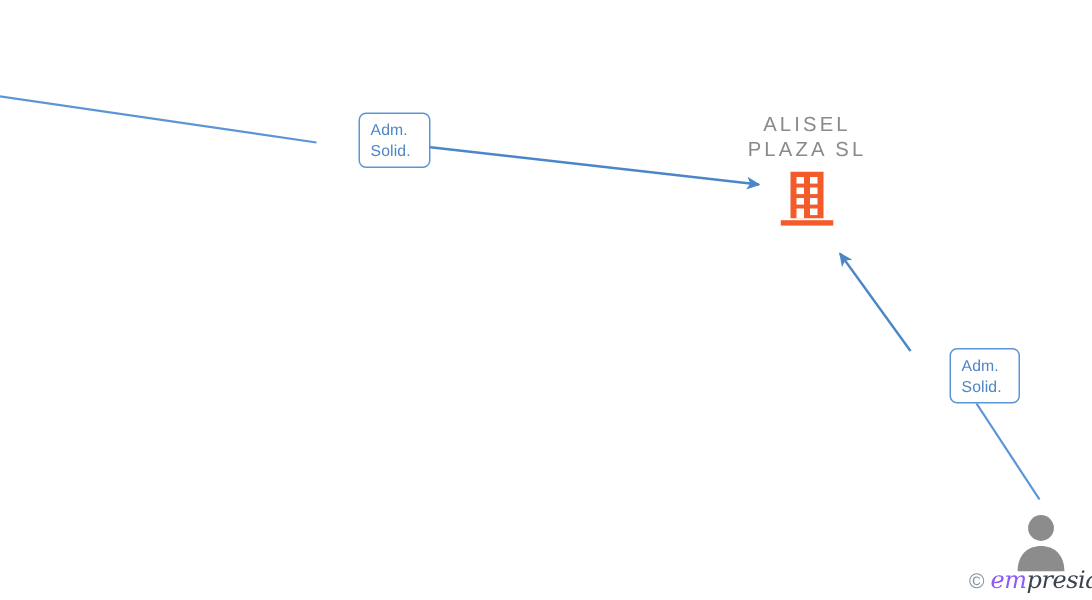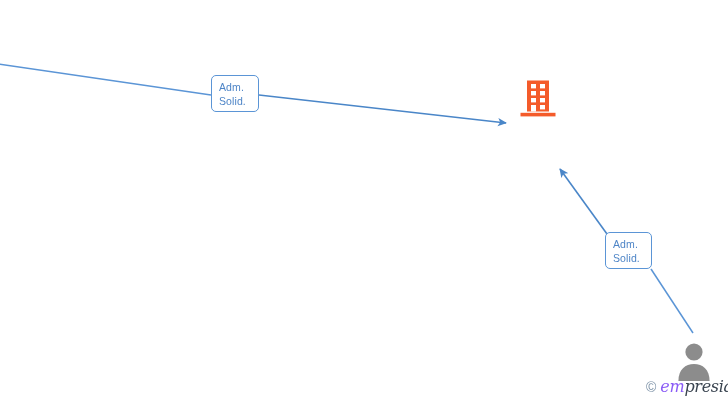--- a/index.html
+++ b/index.html
@@ -53,20 +53,21 @@
     box-sizing: border-box;
     border: 1.4px solid #5b95d6;
     border-radius: 5px;
     background: #ffffff;
     color: #4e85c7;
     font-size: 10.5px;
     line-height: 13.5px;
     padding: 5px 0 5px 7px;
     letter-spacing: 0.1px;
     z-index: 3;
+    margin-left: 28px;
   }
   .rel-box .ln { display: block; white-space: nowrap; }
   #rel-box-1 { left: 211px; top: 75px;  width: 48px; height: 37px; }
   #rel-box-2 { left: 605px; top: 232px; width: 47px; height: 37px; }
 
   
   .person-node {
     position: absolute;
     left: 676px;
     top: 341px;
@@ -116,20 +117,22 @@
     <path d="M -2,64 L 211,95" fill="none" stroke="#5b95d6" stroke-width="1.5"></path>
 
     <path d="M 259,95 L 506,123" fill="none" stroke="#4a86c8" stroke-width="1.6" marker-end="url(#arrow-r)"></path>
 
     <path d="M 607,234 L 560,169" fill="none" stroke="#4a86c8" stroke-width="1.6" marker-end="url(#arrow-r)"></path>
 
     <path d="M 651,269 L 693,333" fill="none" stroke="#5b95d6" stroke-width="1.5"></path>
   </svg>
 
   <div class="entity-node">
+    <div class="entity-title">ALISEL
+PLAZA  SL</div>
     <div class="entity-icon">
       <svg width="36" height="37" viewBox="0 0 36 37" aria-hidden="true">
 
         <rect x="7" y="0.5" width="22" height="31" fill="#f45b2a"></rect>
 
         <rect x="11" y="4" width="5" height="4.4" fill="#ffffff"></rect>
         <rect x="20" y="4" width="5" height="4.4" fill="#ffffff"></rect>
         <rect x="11" y="11" width="5" height="4.4" fill="#ffffff"></rect>
         <rect x="20" y="11" width="5" height="4.4" fill="#ffffff"></rect>
         <rect x="11" y="18" width="5" height="4.4" fill="#ffffff"></rect>

